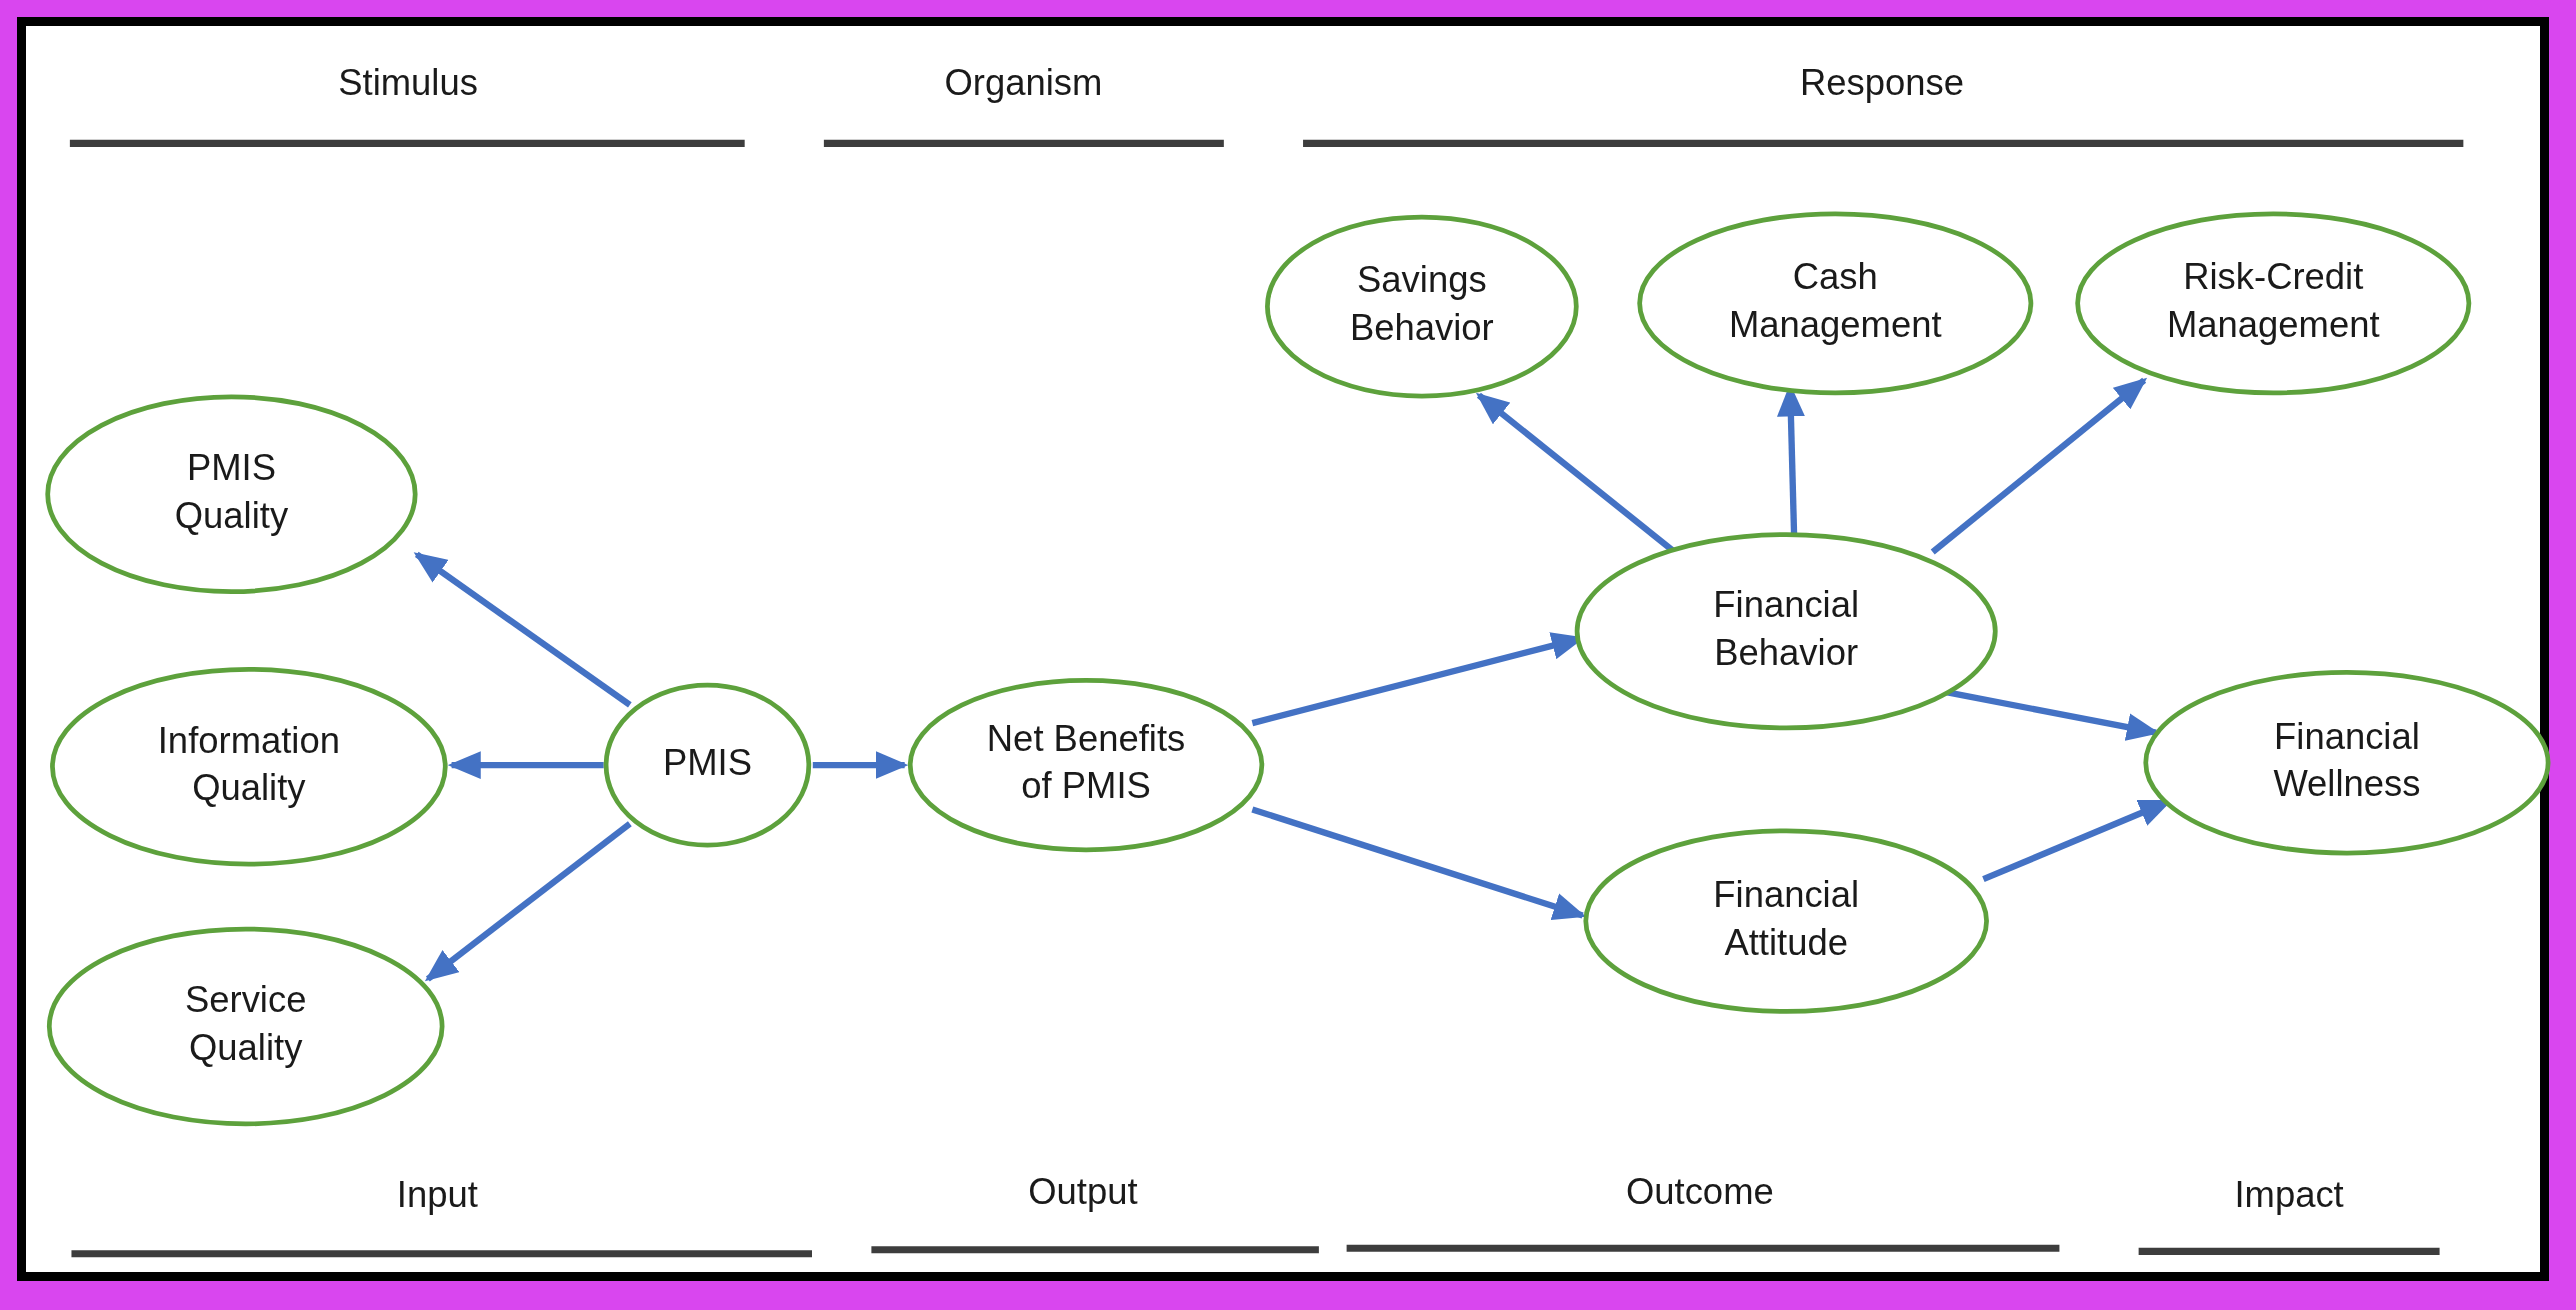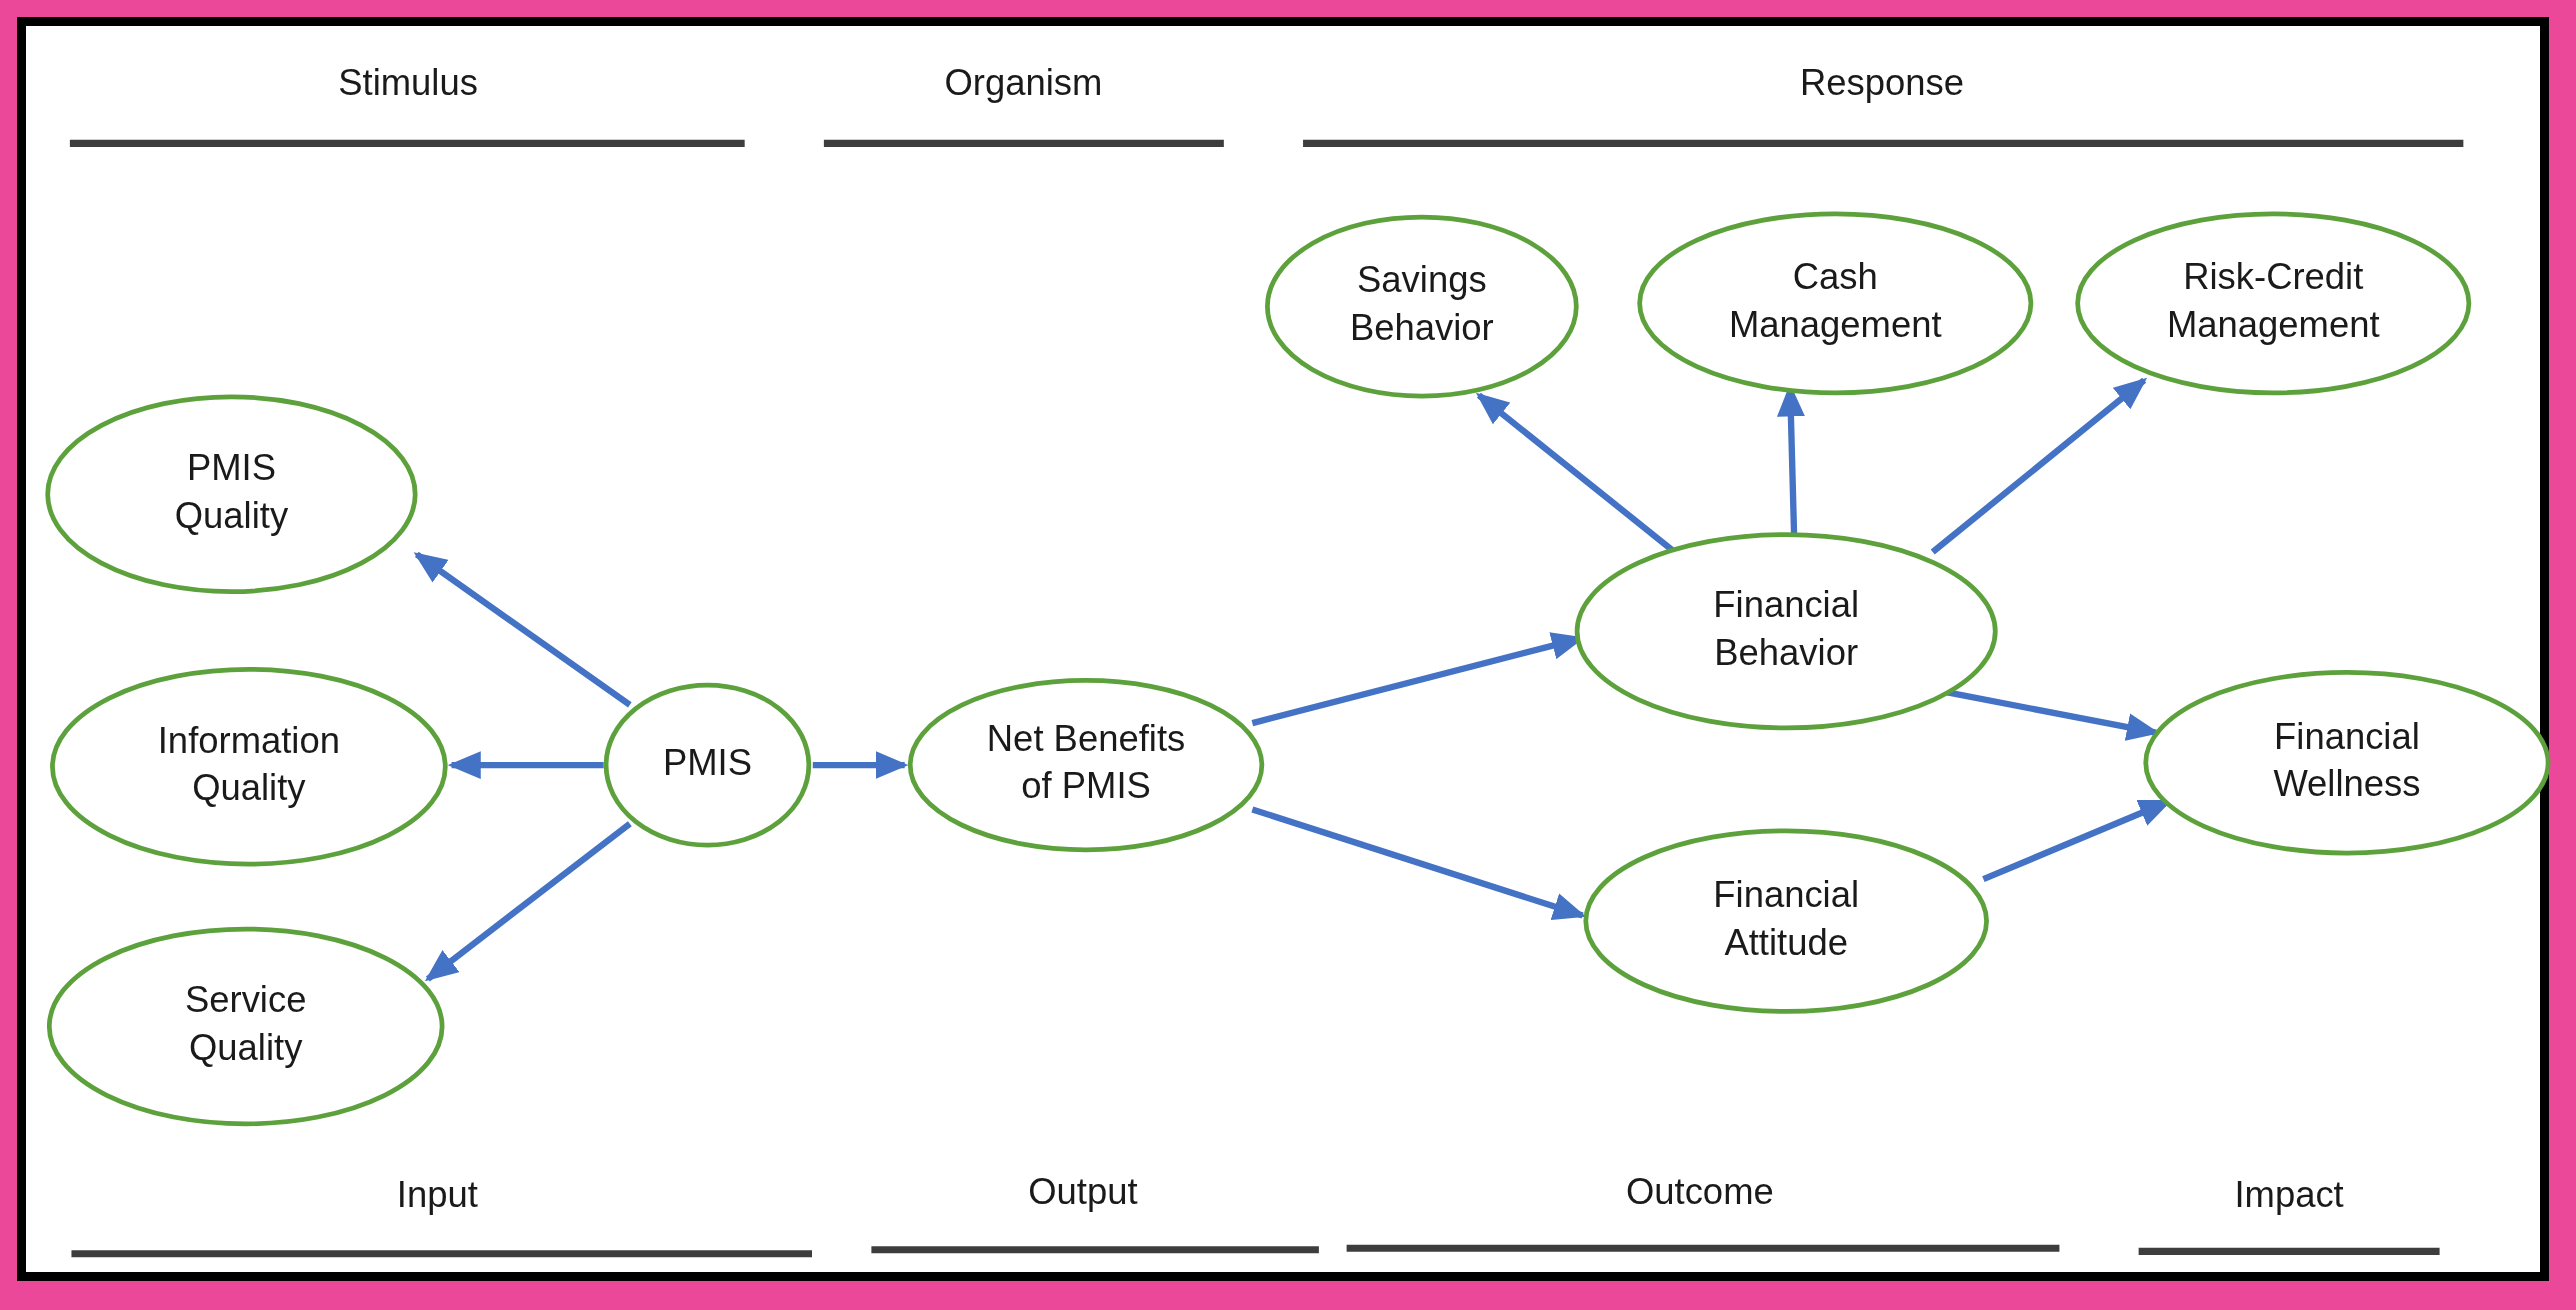--- a/index.html
+++ b/index.html
@@ -8,21 +8,21 @@
     padding: 0;
     background: #ffffff;
   }
   body {
     font-family: "Liberation Sans", sans-serif;
   }
   #canvas {
     position: relative;
     width: 2576px;
     height: 1310px;
-    background: #ec4899;
+    background: #d946ef;
     overflow: hidden;
   }
   
   #frame {
     position: absolute;
     left: 17.4px;
     top: 17.4px;
     width: 2532px;
     height: 1264px;
     border: 9.5px solid #000000;

